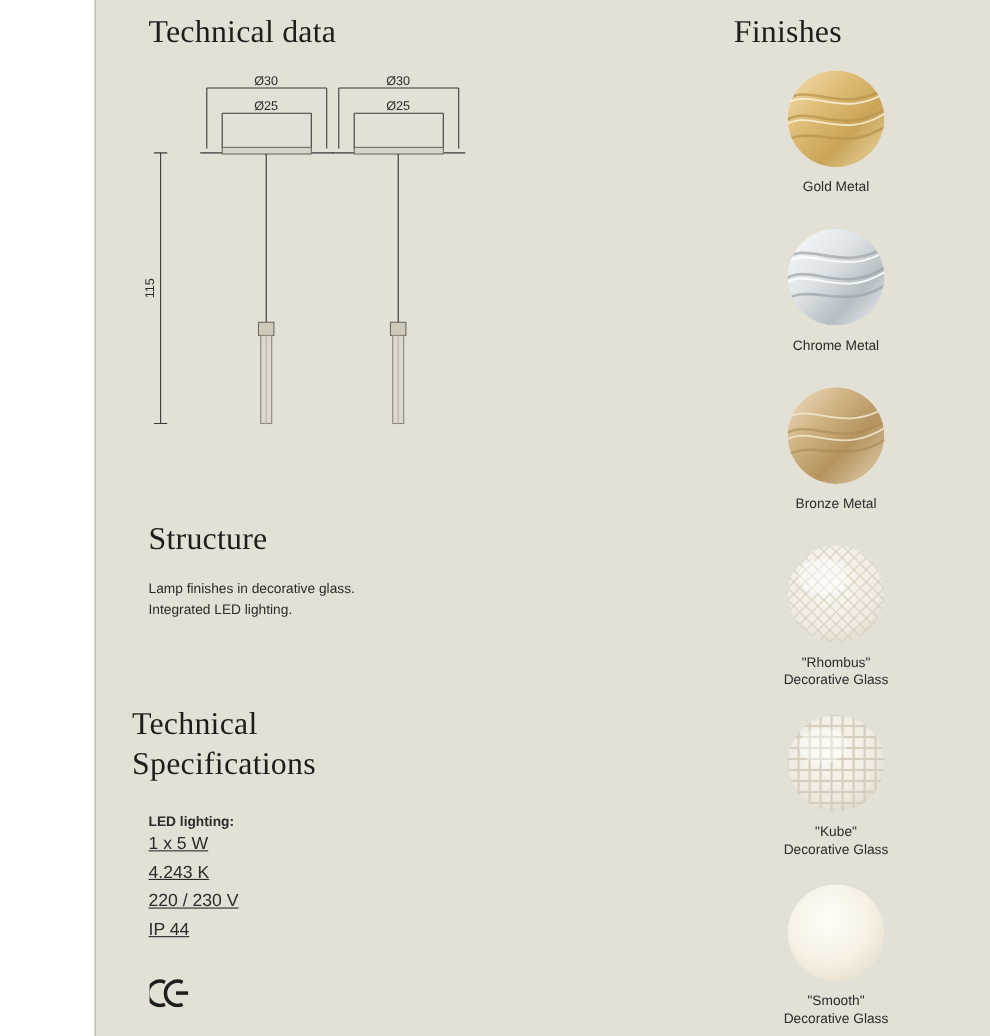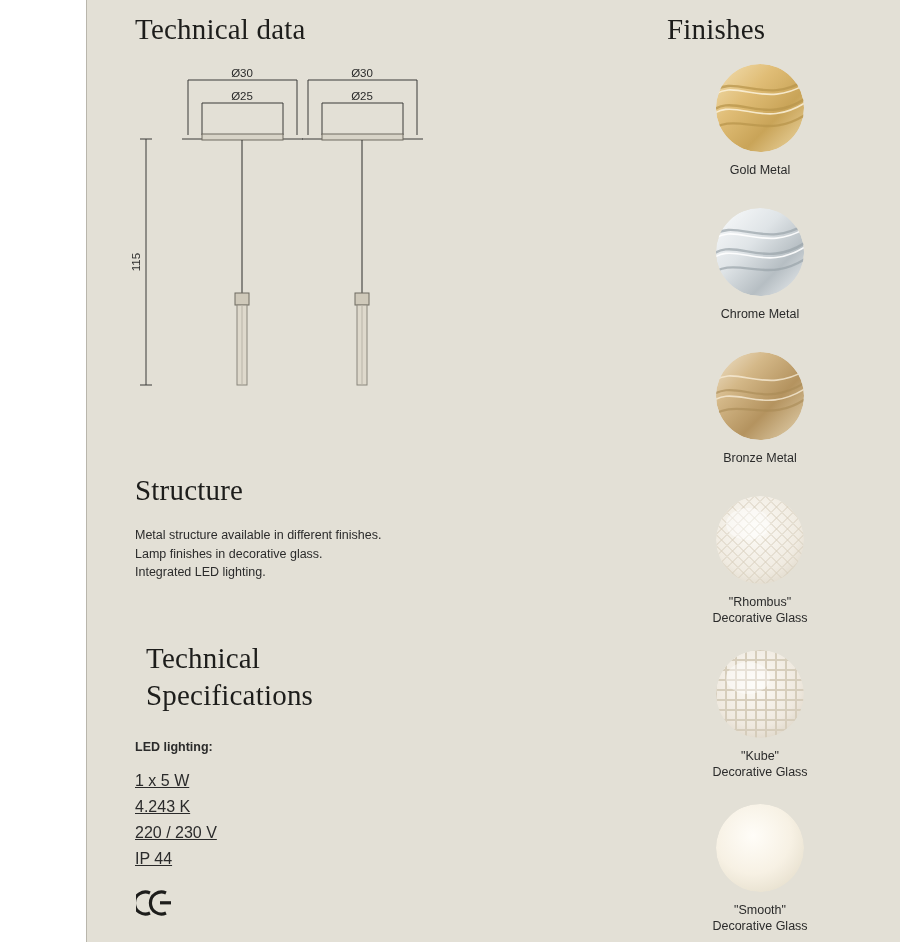--- a/index.html
+++ b/index.html
@@ -35,30 +35,30 @@
   h1.section {
     font-family: "Liberation Serif", serif;
     font-weight: normal;
     font-size: 29px;
     margin: 0;
     color: #1d1d1b;
     letter-spacing: 0.2px;
   }
   .h-technical-data { position: absolute; left: 135px; top: 13px; }
   .h-structure { position: absolute; left: 135px; top: 474px; }
-  .h-techspec { position: absolute; left: 146px; top: 640px; line-height: 1.28; }
+  .h-techspec { position: absolute; left: 120px; top: 640px; line-height: 1.28; }
 
   .body-text {
     font-size: 12.5px;
     line-height: 1.48;
     color: #2b2b2b;
   }
   .structure-text { position: absolute; left: 135px; top: 526px; width: 380px; }
   .spec-block { position: absolute; left: 135px; top: 740px; }
-  .spec-block .lbl { font-weight: bold; font-size: 12.5px; margin-bottom: 14px; }
+  .spec-block .lbl { font-weight: bold; font-size: 12.5px; margin-bottom: 1px; }
   .spec-block .row { font-size: 16px; line-height: 1.62; text-decoration: underline; }
 
   .ce-mark {
     position: absolute;
     left: 136px;
     top: 890px;
     width: 40px;
     height: 26px;
   }
 
@@ -156,21 +156,20 @@
         <text x="242" y="22">Ø30</text>
         <text x="242" y="45">Ø25</text>
         <text x="0" y="0" transform="translate(20,207) rotate(-90)">115</text>
       </g>
     </svg>
   </div>
 
   <h1 class="section h-structure">Structure</h1>
 
   <div class="body-text structure-text">
-    <div>Metal structure available in different finishes.</div>
     <div>Lamp finishes in decorative glass.</div>
     <div>Integrated LED lighting.</div>
   </div>
 
   <h1 class="section h-techspec">
     <span>Technical</span><br>
     <span>Specifications</span>
   </h1>
 
   <div class="spec-block">

